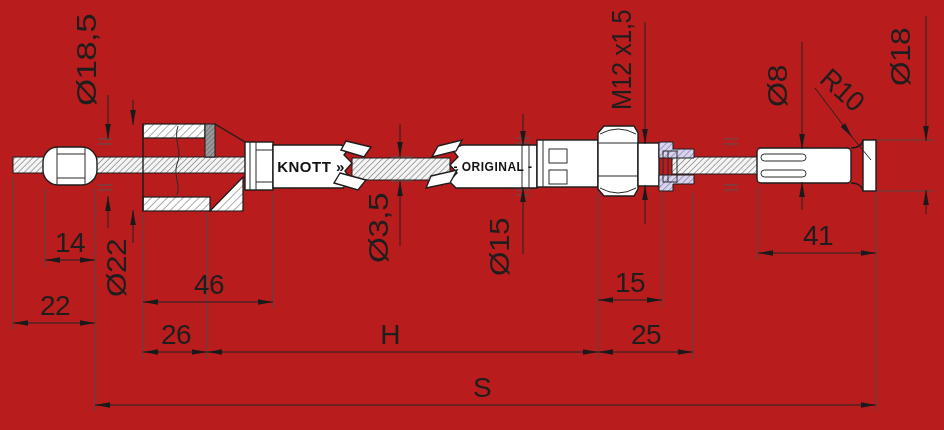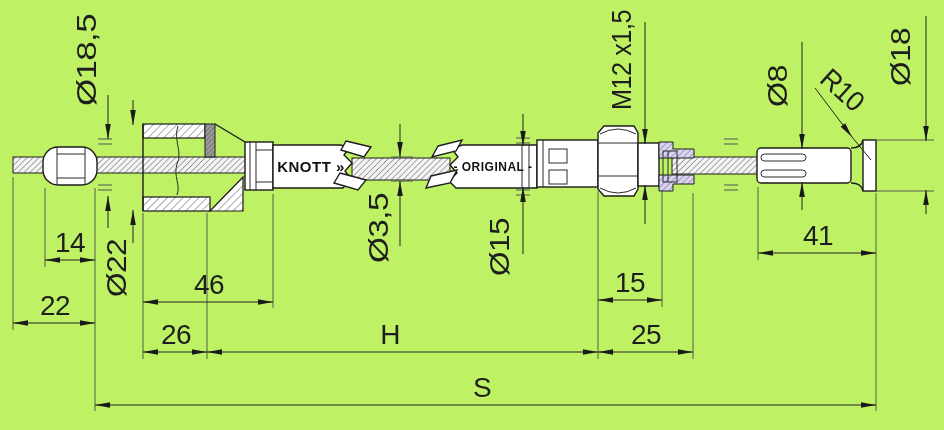--- a/index.html
+++ b/index.html
@@ -1,16 +1,16 @@
 <!DOCTYPE html>
 <html><head>
 <meta charset="utf-8">
 <style>
   html,body{margin:0;padding:0;background:#ffffff;}
-  .stage{position:relative;width:944px;height:430px;background:#bef264;overflow:hidden;
+  .stage{position:relative;width:944px;height:430px;background:#b91c1c;overflow:hidden;
          font-family:"Liberation Sans",sans-serif;}
   svg{display:block}
   .outline{fill:#ffffff;stroke:#1c1c1c;stroke-width:1.4;}
   .nofill{fill:none;stroke:#1c1c1c;stroke-width:1.4;}
   .thin{fill:none;stroke:#2b2b2b;stroke-width:1;}
   .ext{stroke:#4d4d4d;stroke-width:0.9;fill:none;}
   .dimline{stroke:#222222;stroke-width:1;fill:none;}
   text.dim{font-family:"Liberation Sans",sans-serif;font-size:28px;fill:#1e1e1e;letter-spacing:-0.5px;}
   text.brand{font-family:"Liberation Sans",sans-serif;font-size:15px;font-weight:bold;fill:#111;letter-spacing:0.5px;}
   text.orig{font-family:"Liberation Sans",sans-serif;font-size:12px;font-weight:bold;fill:#111;letter-spacing:0.5px;}

